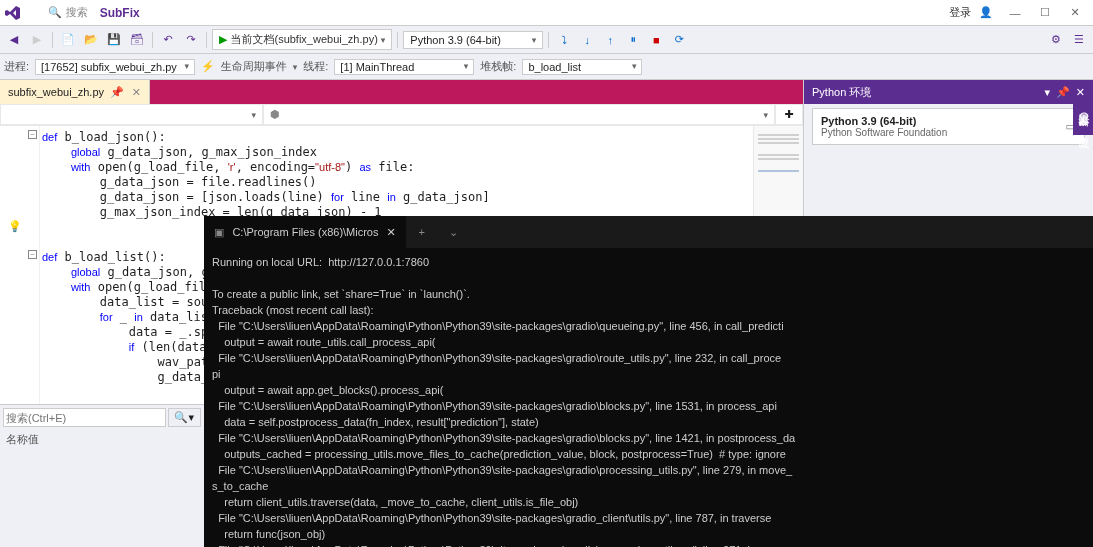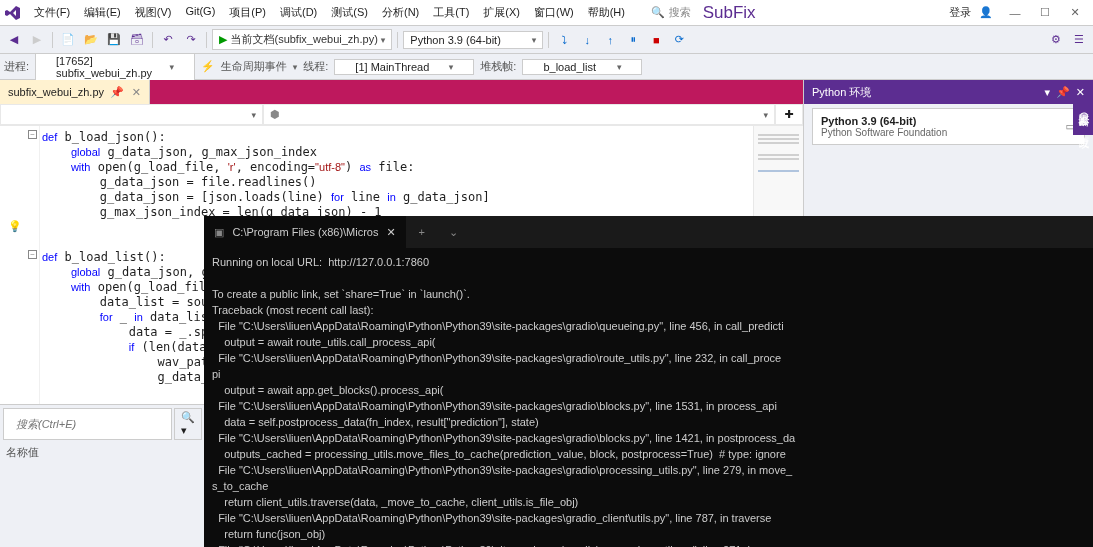--- a/index.html
+++ b/index.html
@@ -5,33 +5,33 @@
 *{margin:0;padding:0;box-sizing:border-box;font-family:"Segoe UI",Tahoma,sans-serif;font-size:11px;}
 body{background:#fff;width:1093px;height:547px;overflow:hidden;color:#1e1e1e;}
 .menubar{height:26px;background:#fff;display:flex;align-items:center;padding:0 4px;border-bottom:1px solid #ccc;}
 .vs-icon{width:18px;height:18px;margin-right:6px;display:flex;align-items:center;justify-content:center;}
 .vs-icon svg{width:16px;height:16px;}
 .menu-items{display:flex;gap:2px;}
 .menu-item{padding:3px 6px;cursor:pointer;color:#1e1e1e;}
 .search-area{margin-left:20px;display:flex;align-items:center;gap:4px;}
 .search-area .icon{color:#888;}
 .search-text{color:#888;}
-.subfix-label{margin-left:12px;color:#5c2d91;font-weight:400;font-size:17px;}
+.subfix-label{margin-left:12px;color:#5c2d91;font-weight:700;font-size:12px;}
 .spacer{flex:1;}
 .login-text{color:#333;margin-right:8px;}
 .win-controls{display:flex;gap:2px;}
 .win-btn{width:28px;height:20px;display:flex;align-items:center;justify-content:center;color:#666;cursor:pointer;}
 .toolbar{height:28px;background:#eef0f5;border-bottom:1px solid #ccc;display:flex;align-items:center;padding:0 4px;gap:3px;}
 .tool-btn{width:20px;height:20px;display:flex;align-items:center;justify-content:center;color:#5c2d91;cursor:pointer;}
 .tool-sep{width:1px;height:16px;background:#ccc;margin:0 2px;}
 .debug-target{padding:2px 6px;background:#fff;border:1px solid #ccc;color:#333;display:flex;align-items:center;gap:3px;}
 .python-sel{padding:2px 6px;background:#fff;border:1px solid #ccc;width:140px;display:flex;justify-content:space-between;align-items:center;}
 .debugbar{height:26px;background:#eef0f5;border-bottom:1px solid #ccc;display:flex;align-items:center;padding:0 4px;gap:6px;font-size:11px;}
 .debugbar .label{color:#555;}
-.debugbar .field{padding:1px 20px;background:#fff;border:1px solid #ccc;min-width:120px;display:flex;justify-content:space-between;align-items:center;}
+.debugbar .field{padding:1px 5px;background:#fff;border:1px solid #ccc;min-width:120px;display:flex;justify-content:space-between;align-items:flex-start;}
 .main-area{display:flex;height:calc(100% - 80px);}
 .editor-col{flex:1;display:flex;flex-direction:column;min-width:0;}
 .tab-row{height:24px;background:#be185d;display:flex;align-items:center;}
 .file-tab{height:24px;padding:0 8px;background:#fff2d0;display:flex;align-items:center;gap:6px;border-right:1px solid #ccc;}
 .file-tab .pin{color:#888;}
 .file-tab .close{color:#888;margin-left:2px;}
 .nav-row{height:22px;background:#fff;border-bottom:1px solid #e8e8e8;display:flex;}
 .nav-combo{flex:1;border:1px solid #e8e8e8;padding:2px 6px;display:flex;justify-content:space-between;align-items:center;background:#fff;}
 .add-btn{width:28px;display:flex;align-items:center;justify-content:center;border:1px solid #e8e8e8;}
 .code-area{flex:1;background:#fff;position:relative;overflow:hidden;display:flex;}
@@ -50,53 +50,39 @@
 .right-panel{width:290px;background:#eef0f5;border-left:1px solid #ccc;display:flex;flex-direction:column;}
 .panel-header{height:22px;background:#5c2d91;color:#fff;padding:12px 8px;display:flex;align-items:center;justify-content:space-between;}
 .panel-header .tools{display:flex;gap:6px;}
 .panel-sub{padding:4px 8px;background:#eef0f5;color:#333;font-size:11px;}
 .env-item{margin:4px 8px;padding:6px 8px;background:#fff;border:1px solid #ccc;display:flex;justify-content:space-between;align-items:center;}
 .env-item .title{font-weight:600;}
 .env-item .sub{color:#666;font-size:10px;}
 .side-tabs{position:absolute;right:0;top:100px;width:20px;background:#5c2d91;color:#fff;writing-mode:vertical-rl;padding:6px 2px;font-size:10px;display:flex;gap:6px;}
 .auto-header{height:20px;background:#5c2d91;color:#fff;padding:0 8px;display:flex;align-items:center;}
 .auto-search{display:flex;padding:3px;gap:2px;}
-.auto-search input{flex:1;padding:2px 12px;border:1px solid #ccc;font-style:italic;}
+.auto-search input{flex:1;padding:2px 2px;border:1px solid #ccc;}
 .auto-cols{display:flex;padding:2px 6px;color:#555;}
 .terminal{position:absolute;left:204px;top:216px;right:0;bottom:0;background:#0c0c0c;color:#ccc;font-family:Consolas,monospace;font-size:12px;display:flex;flex-direction:column;z-index:50;}
 .term-tabs{height:32px;background:#1a1a1a;display:flex;align-items:center;}
 .term-tab{height:32px;padding:0 10px;background:#0c0c0c;display:flex;align-items:center;gap:8px;color:#ccc;}
 .term-tab .icon{color:#888;}
 .term-add{width:32px;height:32px;display:flex;align-items:center;justify-content:center;color:#888;cursor:pointer;}
 .term-body{flex:1;padding:6px 8px;white-space:pre-wrap;overflow:hidden;line-height:16px;}
 .chev{font-size:9px;color:#666;}
 .autowindow-section{position:absolute;left:0;top:404px;width:204px;bottom:0;background:#eef0f5;border-top:1px solid #ccc;z-index:40;}
 </style>
 </head>
 <body>
 
 <div class="menubar">
   <div class="vs-icon">
     <svg viewBox="0 0 16 16">
         <path fill="#5c2d91" d="M11 1l4 2v10l-4 2-6-6-3 2-2-1V6l2-1 3 2 6-6zm0 4L8 8l3 3V5z"></path>
       </svg>
-  </div>
-  <div class="menu-items">
-    <span class="menu-item">文件(F)</span>
-    <span class="menu-item">编辑(E)</span>
-    <span class="menu-item">视图(V)</span>
-    <span class="menu-item">Git(G)</span>
-    <span class="menu-item">项目(P)</span>
-    <span class="menu-item">调试(D)</span>
-    <span class="menu-item">测试(S)</span>
-    <span class="menu-item">分析(N)</span>
-    <span class="menu-item">工具(T)</span>
-    <span class="menu-item">扩展(X)</span>
-    <span class="menu-item">窗口(W)</span>
-    <span class="menu-item">帮助(H)</span>
   </div>
   <div class="search-area">
     <span class="icon">🔍</span>
     <span class="search-text">搜索</span>
   </div>
   <span class="subfix-label">SubFix</span>
   <div class="spacer"></div>
   <span class="login-text">登录</span>
   <span style="color:#888;margin-right:8px;">👤</span>
   <div class="win-controls">

